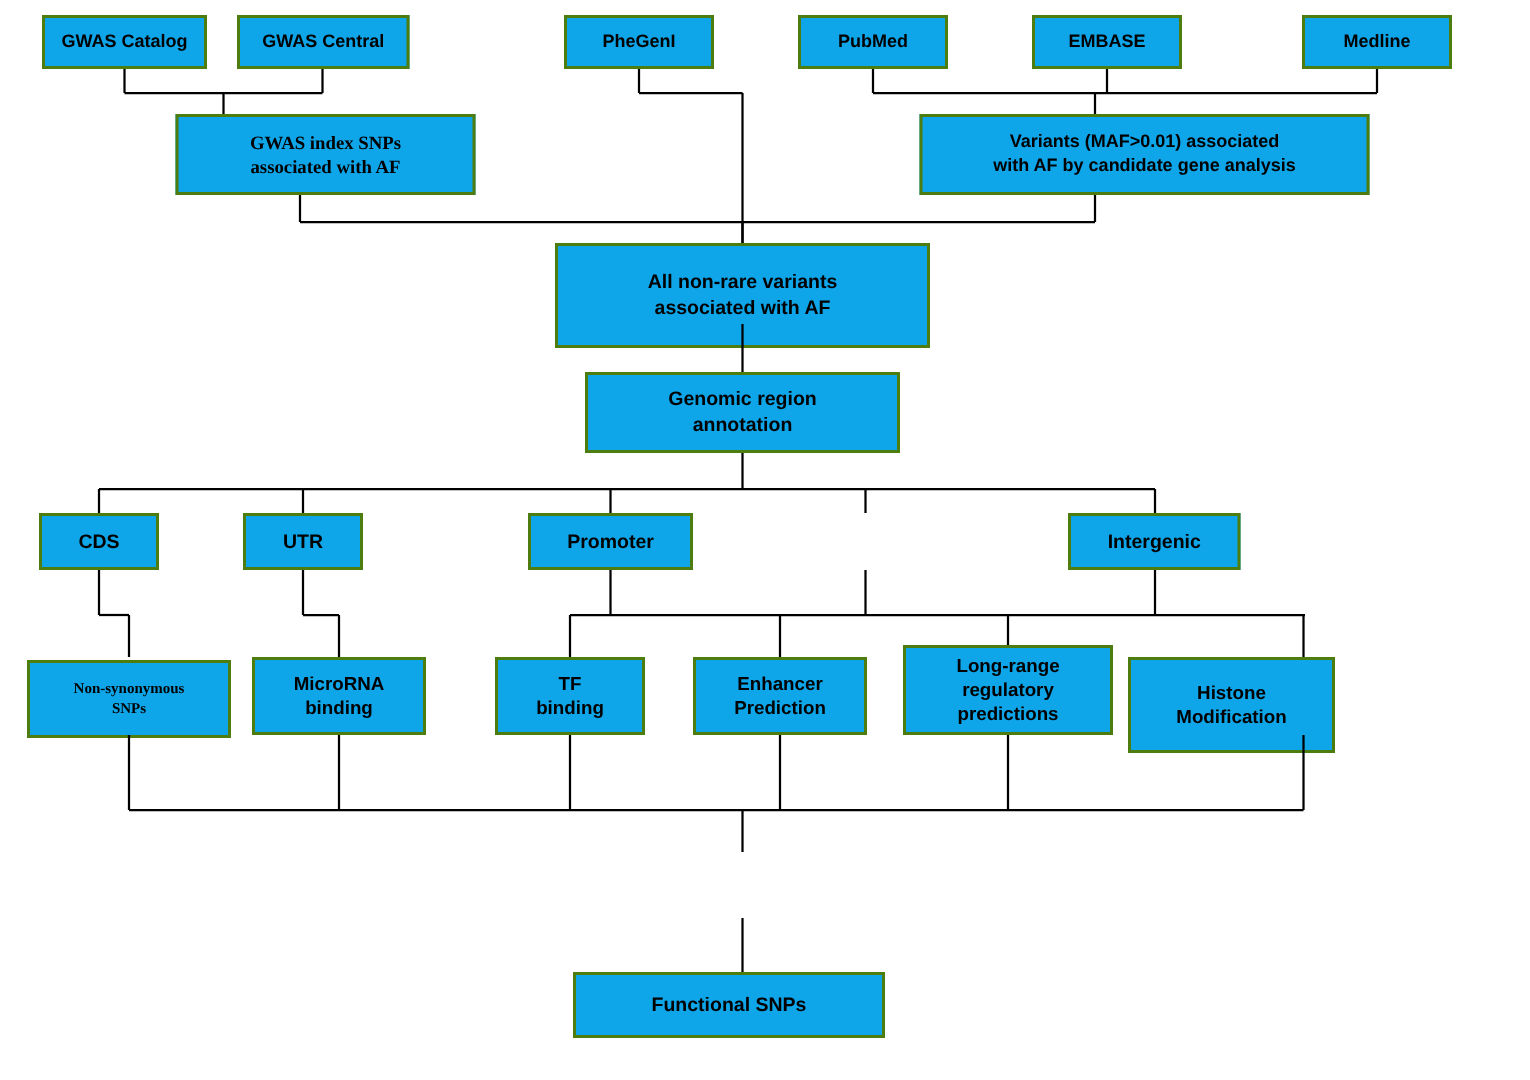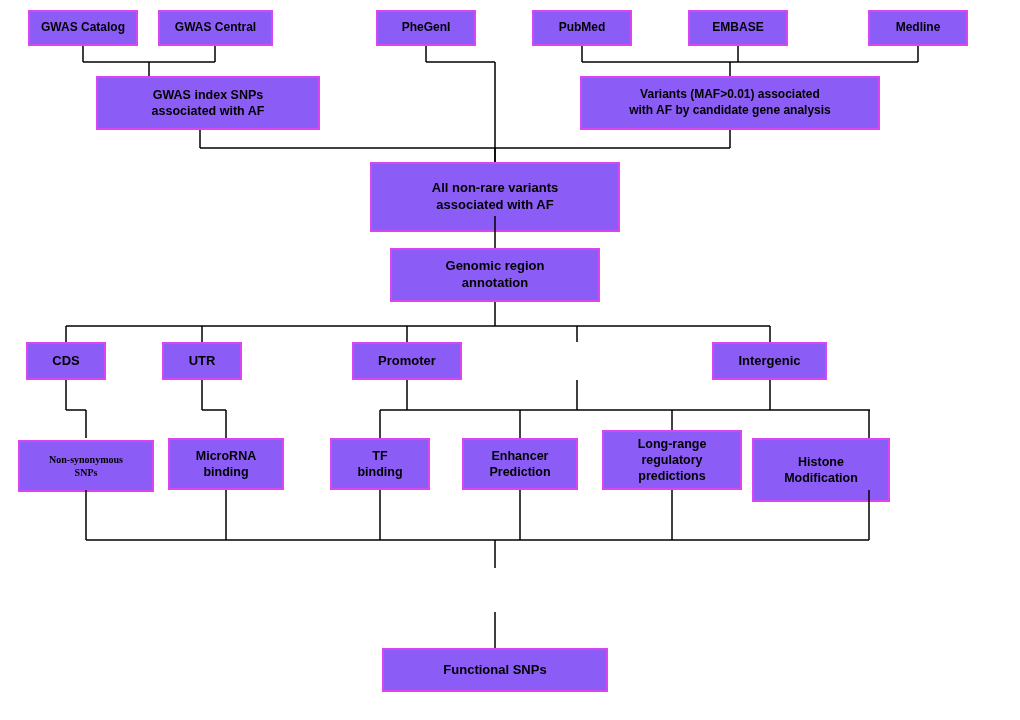--- a/index.html
+++ b/index.html
@@ -18,22 +18,22 @@
     }
     svg {
       position: absolute;
       top: 0; left: 0;
       width: 1020px;
       height: 720px;
       pointer-events: none;
     }
     .box {
       position: absolute;
-      border: 2px solid #d946ef;
-      background: #8b5cf6;
+      border: 2px solid #4d7c0f;
+      background: #0ea5e9;
       display: flex;
       align-items: center;
       justify-content: center;
       text-align: center;
       font-size: 13px;
       font-weight: bold;
       line-height: 1.3;
       padding: 4px 8px;
     }
   </style>
@@ -42,40 +42,40 @@
 
 <div class="diagram">
 
   <div class="box" style="left:28px;top:10px;width:110px;height:36px;font-size:12px;">GWAS Catalog</div>
   <div class="box" style="left:158px;top:10px;width:115px;height:36px;font-size:12px;">GWAS Central</div>
   <div class="box" style="left:376px;top:10px;width:100px;height:36px;font-size:12px;">PheGenI</div>
   <div class="box" style="left:688px;top:10px;width:100px;height:36px;font-size:12px;">EMBASE</div>
   <div class="box" style="left:532px;top:10px;width:100px;height:36px;font-size:12px;">PubMed</div>
   <div class="box" style="left:868px;top:10px;width:100px;height:36px;font-size:12px;">Medline</div>
 
-  <div class="box" style="left:96px;top:76px;width:224px;height:54px;font-size:12.5px;">GWAS index SNPs<br>associated with AF</div>
-  <div class="box" style="left:580px;top:76px;width:300px;height:54px;font-size:12px;">Variants (MAF&gt;0.01) associated<br>with AF by candidate gene analysis</div>
+  <div class="box" style="left:117px;top:76px;width:200px;height:54px;font-size:12.5px;font-family:Liberation Serif, serif;">GWAS index SNPs<br>associated with AF</div>
+  <div class="box" style="left:613px;top:76px;width:300px;height:54px;font-size:12px;">Variants (MAF&gt;0.01) associated<br>with AF by candidate gene analysis</div>
 
   <div class="box" style="left:370px;top:162px;width:250px;height:70px;font-size:13px;">All non-rare variants<br>associated with AF</div>
 
   <div class="box" style="left:390px;top:248px;width:210px;height:54px;font-size:13px;">Genomic region<br>annotation</div>
 
   <div class="box" style="left:26px;top:342px;width:80px;height:38px;font-size:13px;">CDS</div>
   <div class="box" style="left:162px;top:342px;width:80px;height:38px;font-size:13px;">UTR</div>
   <div class="box" style="left:352px;top:342px;width:110px;height:38px;font-size:13px;">Promoter</div>
   <div class="box" style="left:712px;top:342px;width:115px;height:38px;font-size:13px;">Intergenic</div>
 
   <div class="box" style="left:18px;top:440px;width:136px;height:52px;font-size:10px;font-family:Liberation Serif, serif;">Non-synonymous<br>SNPs</div>
   <div class="box" style="left:168px;top:438px;width:116px;height:52px;font-size:12.5px;">MicroRNA<br>binding</div>
   <div class="box" style="left:330px;top:438px;width:100px;height:52px;font-size:12.5px;">TF<br>binding</div>
   <div class="box" style="left:462px;top:438px;width:116px;height:52px;font-size:12.5px;">Enhancer<br>Prediction</div>
   <div class="box" style="left:602px;top:430px;width:140px;height:60px;font-size:12.5px;">Long-range<br>regulatory<br>predictions</div>
   <div class="box" style="left:752px;top:438px;width:138px;height:64px;font-size:12.5px;">Histone<br>Modification</div>
 
-  <div class="box" style="left:382px;top:648px;width:226px;height:44px;font-size:13px;">Functional SNPs</div>
+  <div class="box" style="left:382px;top:648px;width:208px;height:44px;font-size:13px;">Functional SNPs</div>
 
   <svg xmlns="http://www.w3.org/2000/svg">
     <g stroke="#000" stroke-width="1.5" fill="none">
 
       <line x1="83" y1="46" x2="83" y2="62"></line>
       <line x1="215" y1="46" x2="215" y2="62"></line>
       <line x1="83" y1="62" x2="215" y2="62"></line>
       <line x1="149" y1="62" x2="149" y2="76"></line>
 
       <line x1="426" y1="46" x2="426" y2="62"></line>

